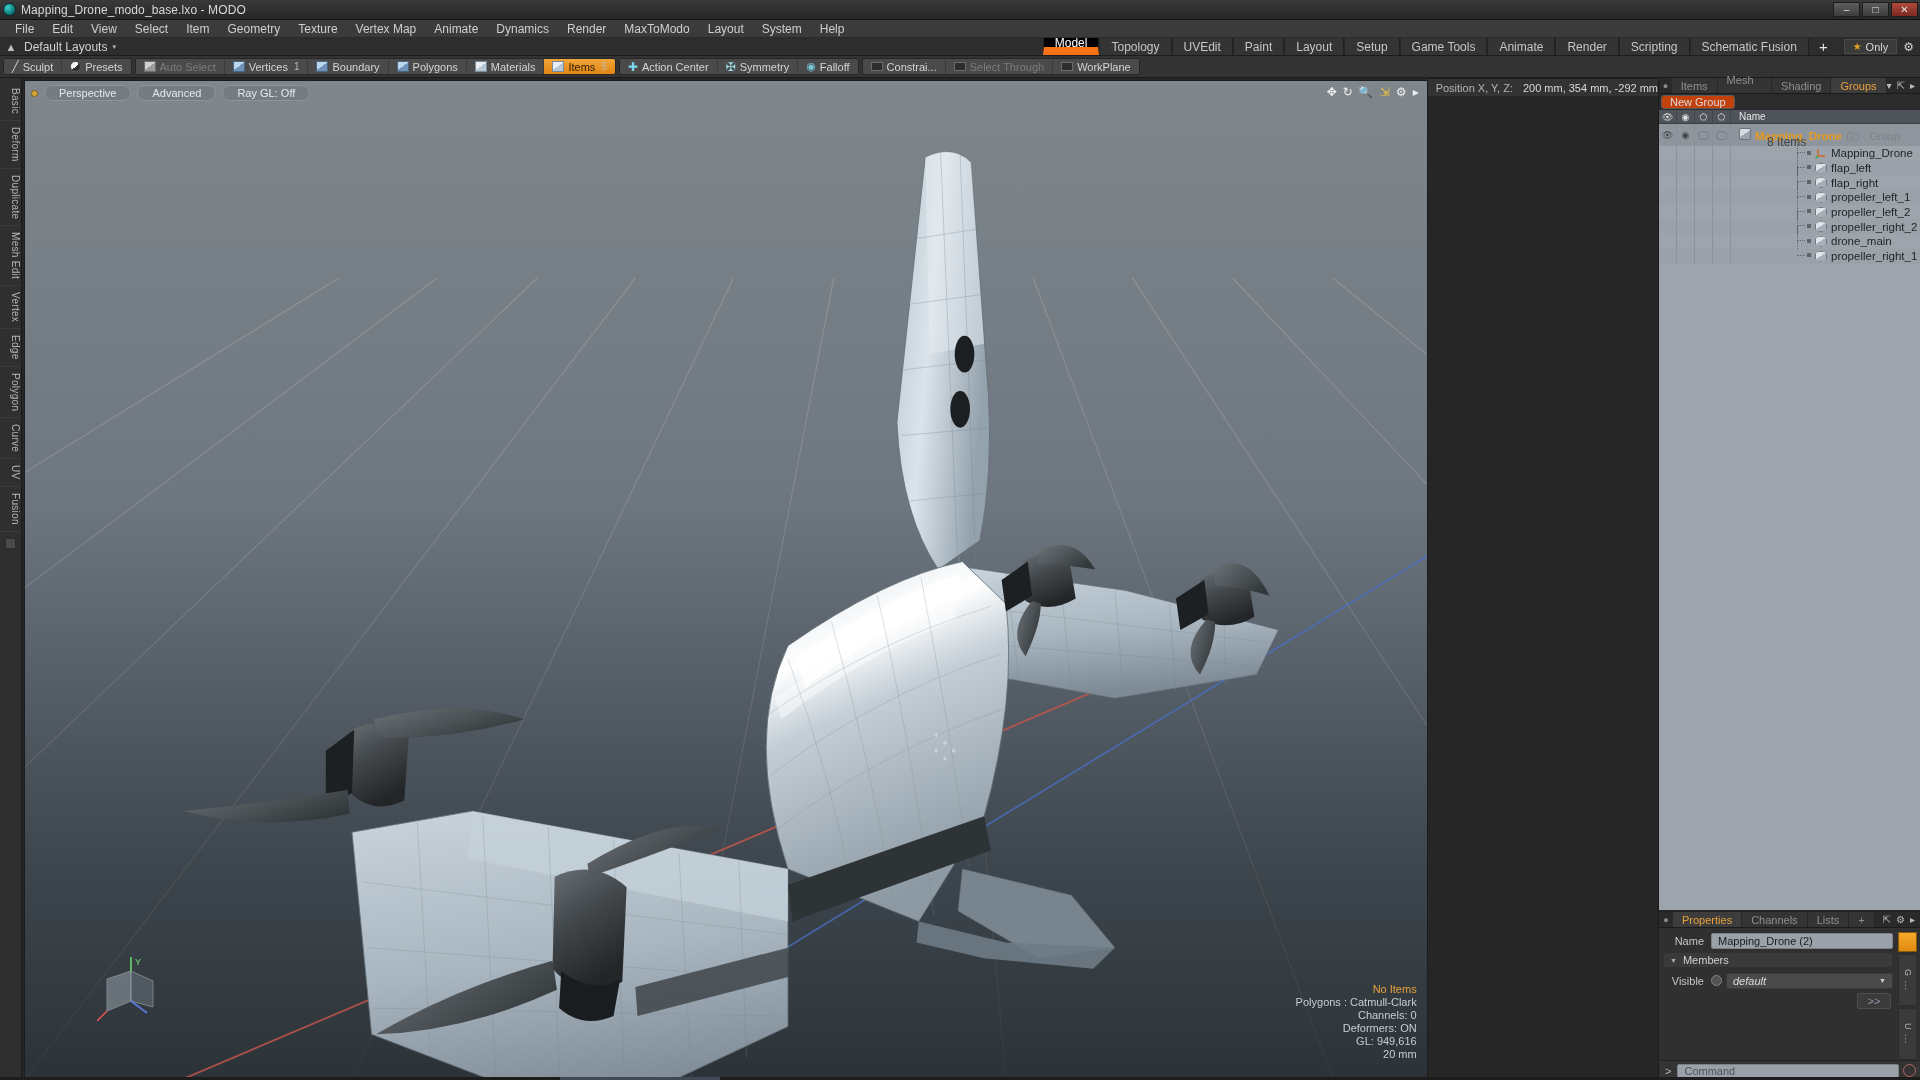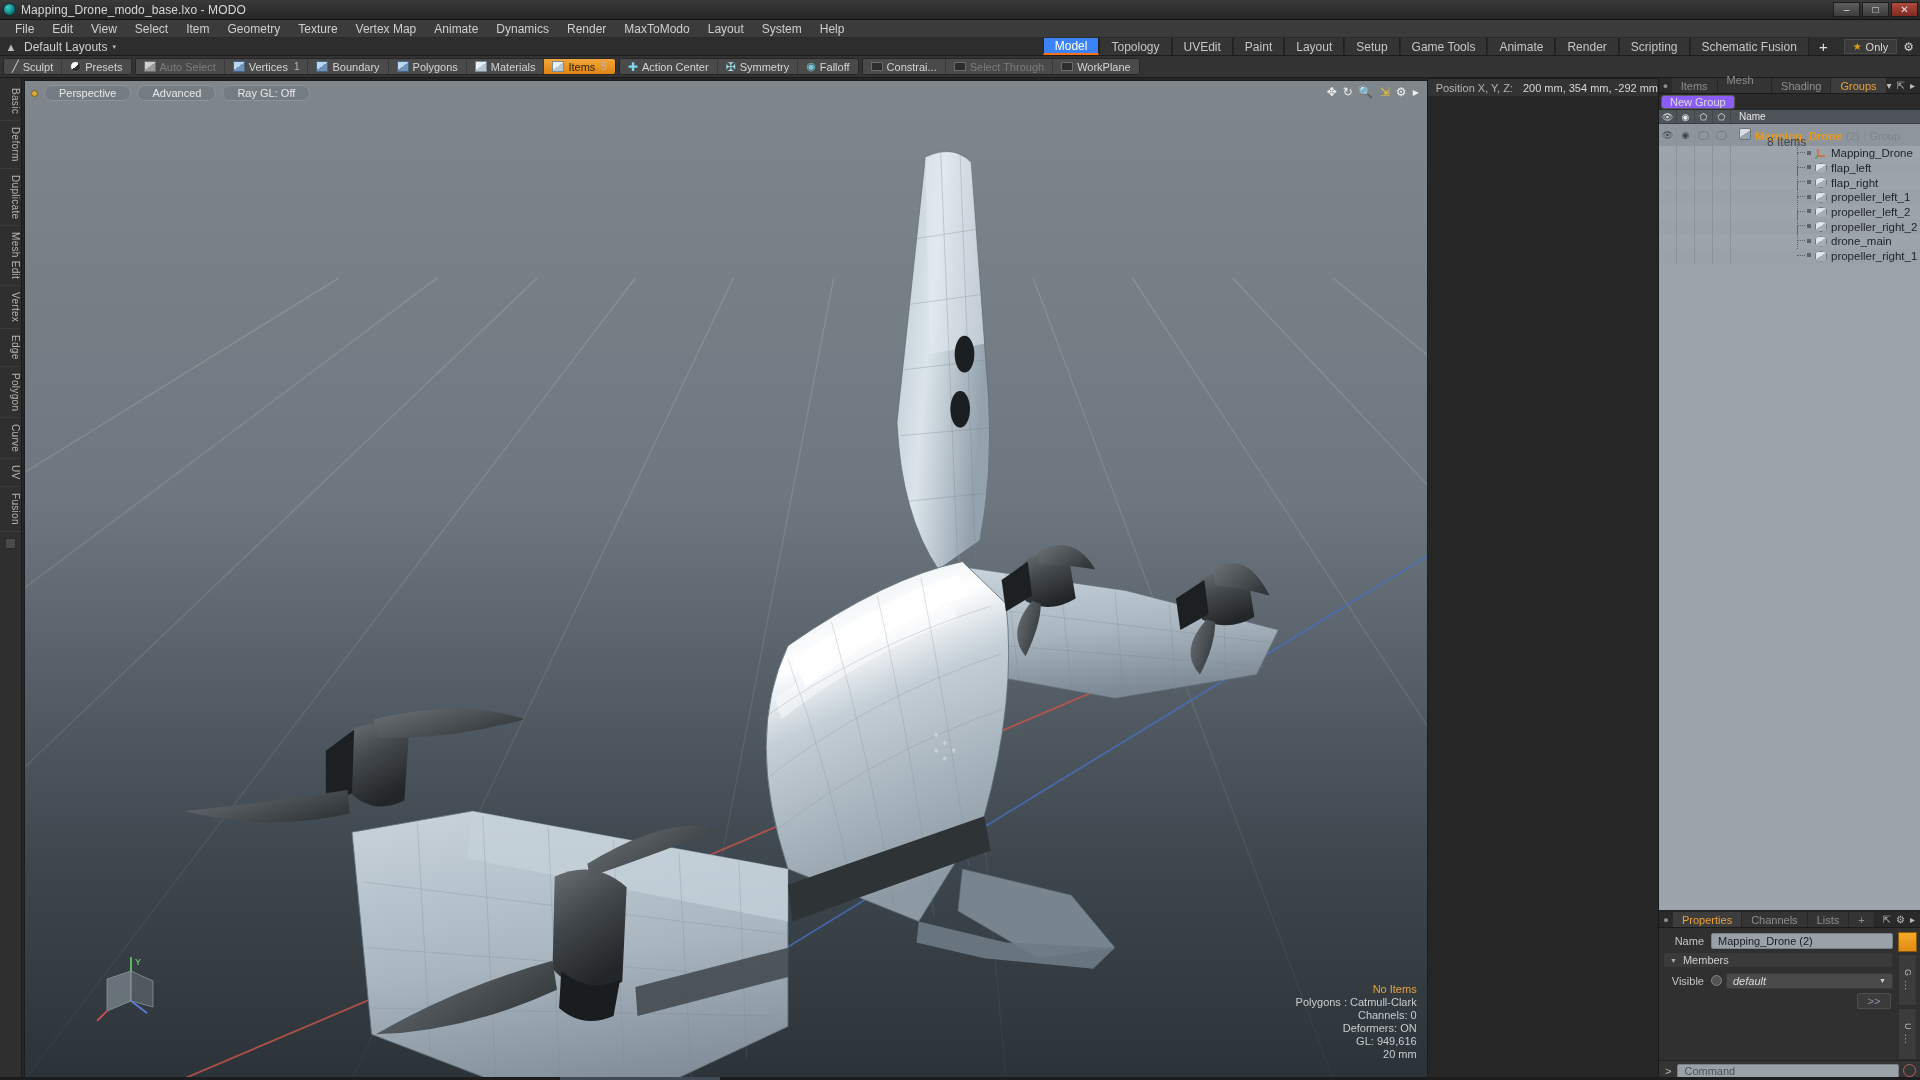--- a/index.html
+++ b/index.html
@@ -49,21 +49,21 @@
   .layout-home {
     width: 22px; display: flex; align-items: center; justify-content: center; color: #bdbdbd; font-size: 11px;
   }
   .layout-name { display: flex; align-items: center; padding: 0 10px 0 2px; font-size: 12px; color: #d0d0d0; }
   .layout-name .caret { margin-left: 5px; font-size: 7px; color: #bdbdbd; }
   .layout-tabs { display: flex; align-items: stretch; margin-left: auto; }
   .ltab {
     padding: 0 11px; display: flex; align-items: center; font-size: 12px; color: #c6c6c6;
     background: #343434; border-left: 1px solid #262626; border-right: 1px solid #202020;
   }
-  .ltab.active { background: #3b82f6; color: #ffffff; border-bottom: 2px solid #f97316; }
+  .ltab.active { background: #000000; color: #ffffff; border-bottom: 8px solid #f97316; }
   .ltab.plus { color: #e3e3e3; font-size: 15px; background: #2d2d2d; border: none; padding: 0 10px; }
   .layout-right { display: flex; align-items: center; gap: 6px; padding: 0 6px; background: #2d2d2d; }
   .only-btn {
     display: flex; align-items: center; gap: 4px; background: #3a3a3a; border: 1px solid #4a4a4a;
     padding: 0 8px; height: 15px; font-size: 11px; color: #d8d8d8;
   }
   .only-btn .star { color: #e0a020; font-size: 10px; }
   .gear-sm { color: #cfcfcf; font-size: 12px; }
 
   
@@ -166,21 +166,21 @@
   .ptab {
     padding: 0 9px; display: flex; align-items: center; font-size: 11px; color: #bcbcbc;
     background: #343434; border-right: 1px solid #262626;
   }
   .ptab.active { background: #3d3d3d; color: #e9a23c; }
   .ptab.dim { color: #8f8f8f; }
   .ptab-right { margin-left: auto; display: flex; align-items: center; gap: 5px; padding-right: 5px; color: #bcbcbc; font-size: 10px; }
 
   .newgroup-row { height: 16px; background: #2b2b2b; display: flex; align-items: center; padding: 0 2px; }
   .newgroup-btn {
-    background: #8b5cf6; border: 1px solid #595959; border-radius: 3px;
+    background: #c2410c; border: 1px solid #595959; border-radius: 3px;
     font-size: 11px; color: #dcdcdc; padding: 0 8px; height: 14px; display: flex; align-items: center;
   }
 
   .list-head {
     height: 14px; background: #4e545a; display: flex; align-items: center;
     border-bottom: 1px solid #3a3f44; font-size: 10px; color: #e6e6e6;
   }
   .col-ico { width: 18px; display: flex; align-items: center; justify-content: center;
              border-right: 1px solid #41464b; height: 100%; font-size: 9px; color: #e4e4e4; }
   .col-name { padding-left: 8px; }

